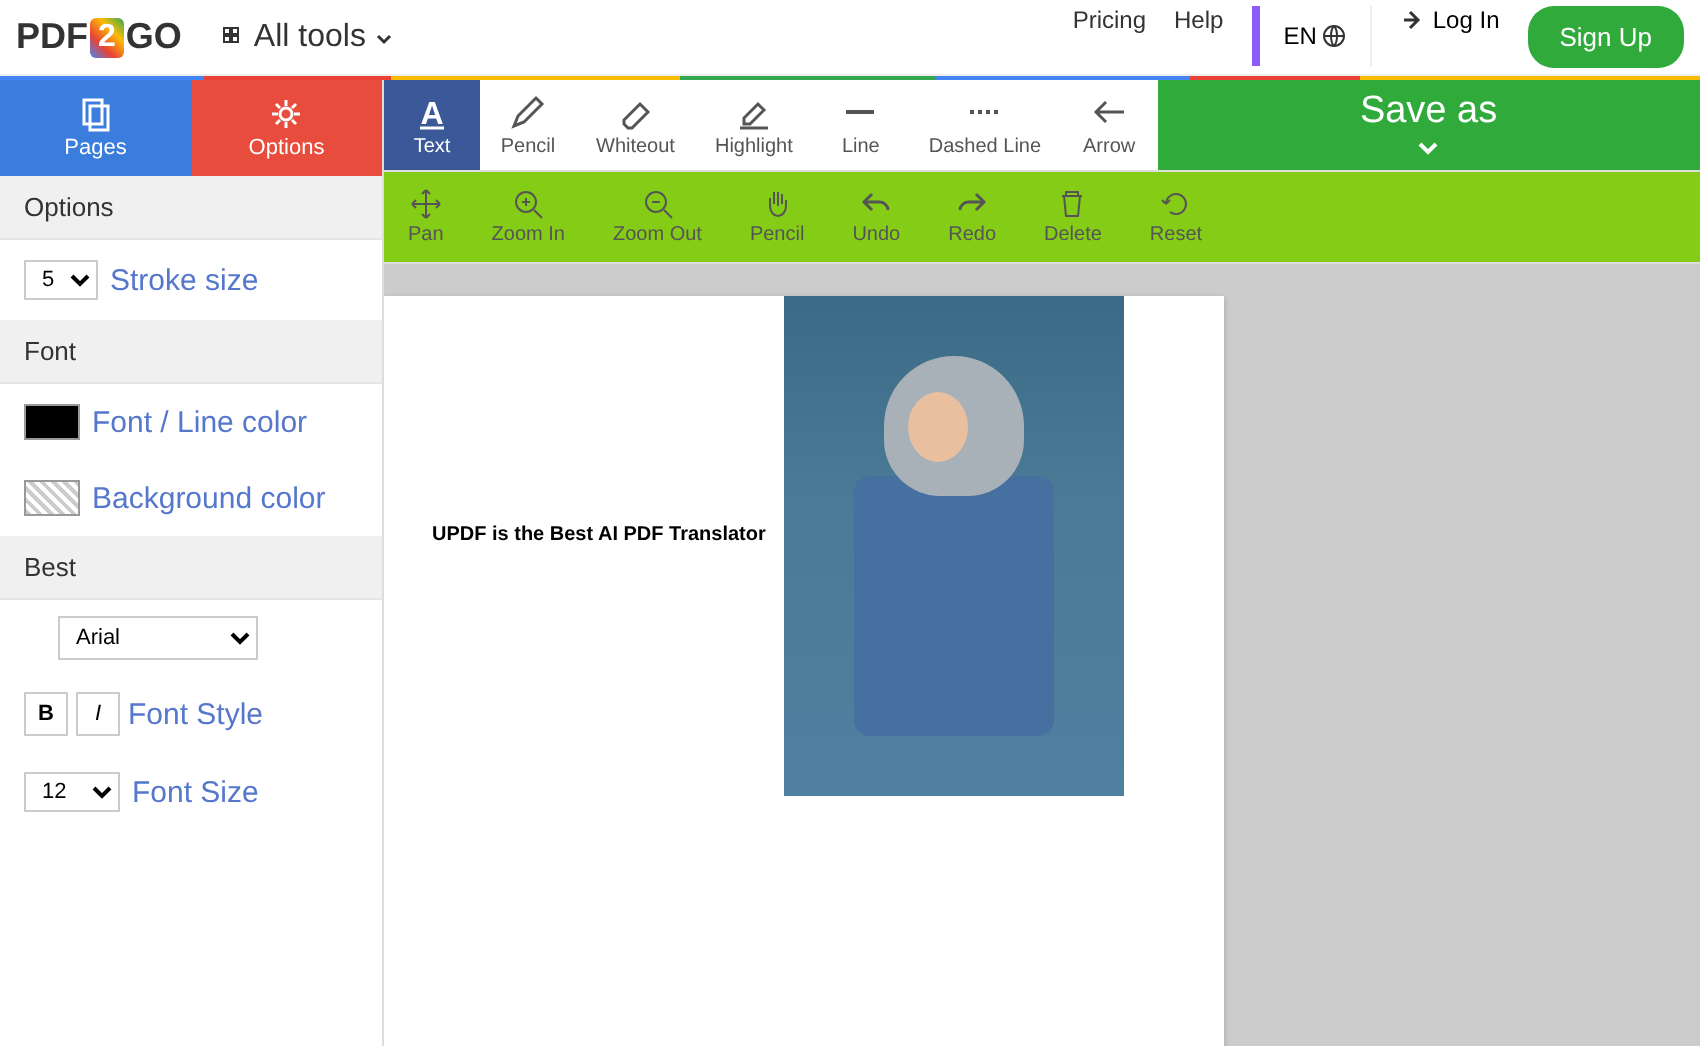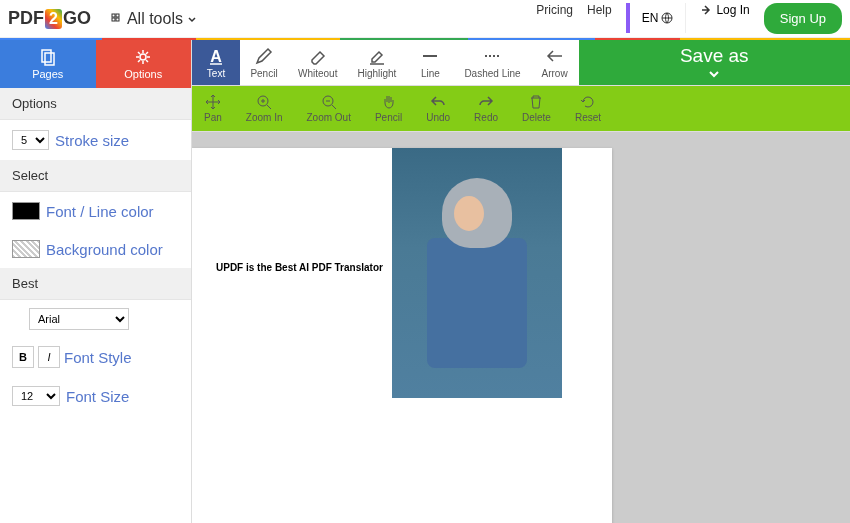--- a/index.html
+++ b/index.html
@@ -109,21 +109,21 @@
             <path d="M9 2v3M9 13v3M2 9h3M13 9h3M4 4l2 2M12 12l2 2M14 4l-2 2M6 12l-2 2" stroke="#fff" stroke-width="1.5"></path>
           </svg>
         <span>Options</span>
       </div>
     </div>
     <div class="section-h">Options</div>
     <div class="section-b">
       <select class="sel"><option>5</option></select>
       <span class="lbl">Stroke size</span>
     </div>
-    <div class="section-h">Select</div>
+    <div class="section-h">Font</div>
     <div class="section-b">
       <span class="swatch swatch-black"></span>
       <span class="lbl">Font / Line color</span>
     </div>
     <div class="section-b">
       <span class="swatch swatch-pattern"></span>
       <span class="lbl">Background color</span>
     </div>
     <div class="section-h">Best</div>
     <div class="fontrow">

